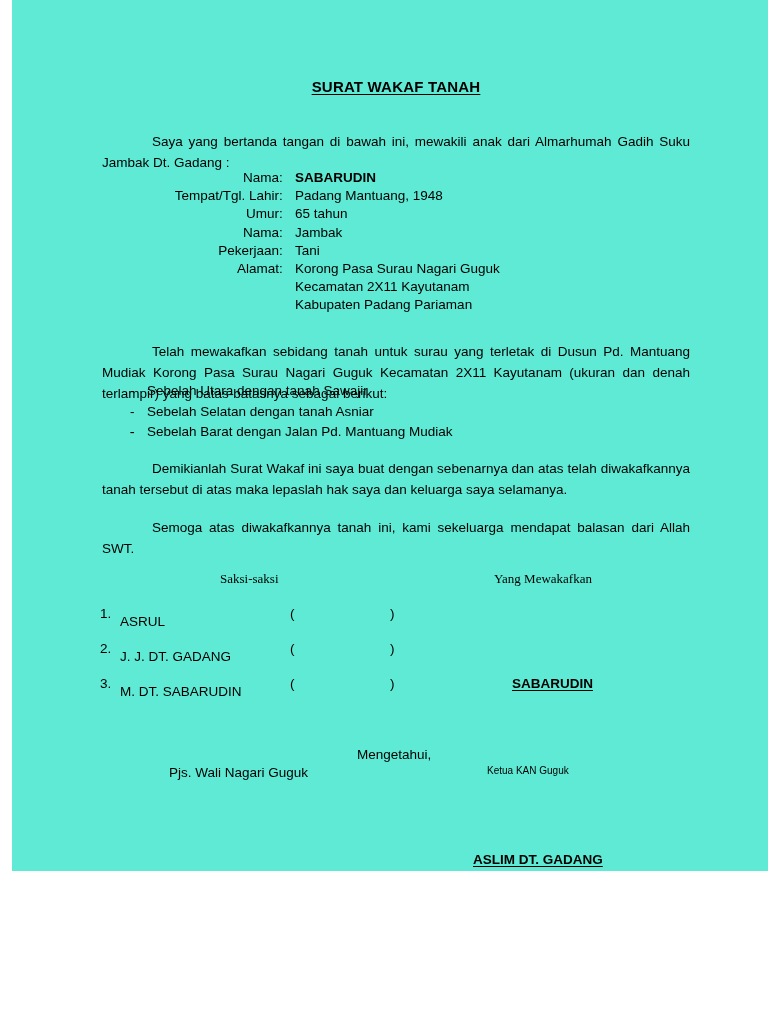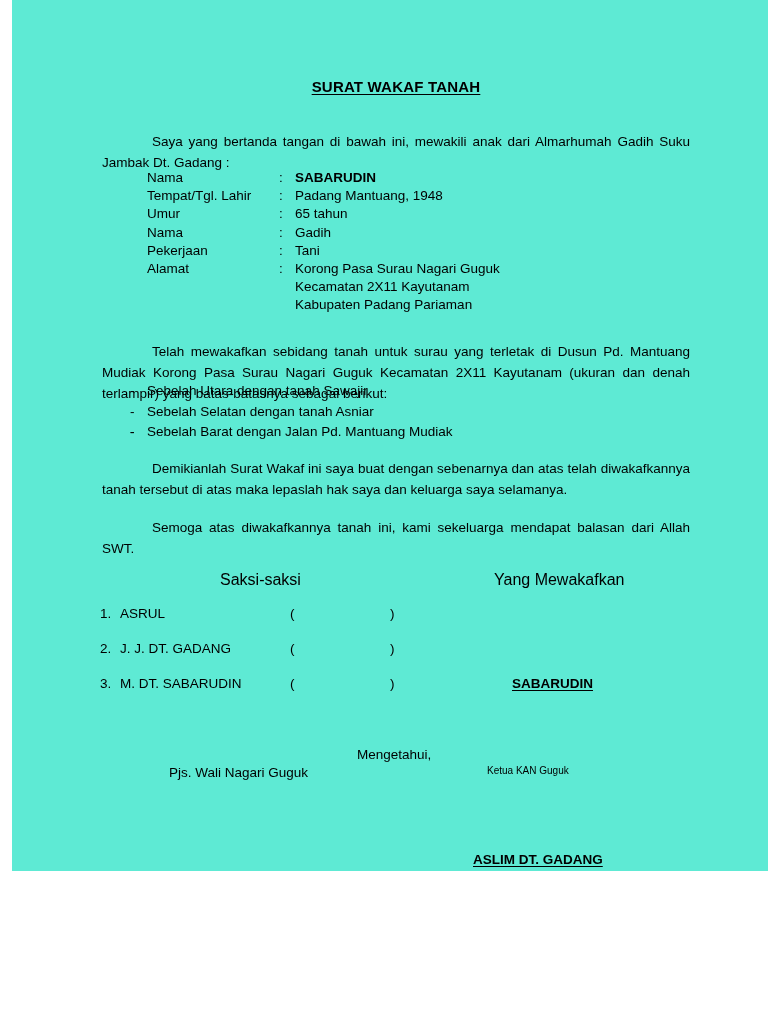--- a/index.html
+++ b/index.html
@@ -62,21 +62,21 @@
     left: 135px;
     font-size: 13.5px;
     line-height: 18.2px;
     border-collapse: collapse;
   }
   .identity td {
     padding: 0;
     vertical-align: top;
     white-space: nowrap;
   }
-  .identity .lbl { width: 132px; }
+  .identity .lbl { width: 132px; text-align: right; }
   .identity .sep { width: 16px; }
   .identity .val.bold { font-weight: bold; }
   .identity .val .extra { display: block; }
 
   
   .body-par {
     position: absolute;
     left: 90px;
     width: 588px;
     font-size: 13.5px;
@@ -108,38 +108,39 @@
   .bounds li .dash {
     position: absolute;
     left: 0;
     top: 0;
   }
 
   
   .sig-head {
     position: absolute;
     top: 571px;
-    font-size: 16px;
+    font-size: 13px;
+    font-family: Liberation Serif, serif;
   }
   #sig-head-witness { left: 208px; }
   #sig-head-signer  { left: 482px; }
 
   .witness-row {
     position: absolute;
     left: 88px;
     width: 590px;
     font-size: 13.5px;
     height: 18px;
   }
   #witness-row-0 { top: 606px; }
   #witness-row-1 { top: 641px; }
   #witness-row-2 { top: 676px; }
 
   .witness-row .num  { position: absolute; left: 0px;   }
-  .witness-row .name { position: absolute; left: 20px;  white-space: nowrap; }
+  .witness-row .name { position: absolute; left: 20px;  white-space: nowrap; margin-top: 8px; }
   .witness-row .pl   { position: absolute; left: 190px; }
   .witness-row .pr   { position: absolute; left: 290px; }
 
   .signer-name {
     position: absolute;
     top: 676px;
     left: 500px;
     font-size: 13.5px;
     font-weight: bold;
     text-decoration: underline;
@@ -200,21 +201,21 @@
           <td class="val"><span>Padang Mantuang, 1948</span></td>
         </tr>
         <tr>
           <td class="lbl">Umur</td>
           <td class="sep">:</td>
           <td class="val"><span>65 tahun</span></td>
         </tr>
         <tr>
           <td class="lbl">Nama</td>
           <td class="sep">:</td>
-          <td class="val"><span>Gadih</span></td>
+          <td class="val"><span>Jambak</span></td>
         </tr>
         <tr>
           <td class="lbl">Pekerjaan</td>
           <td class="sep">:</td>
           <td class="val"><span>Tani</span></td>
         </tr>
         <tr>
           <td class="lbl">Alamat</td>
           <td class="sep">:</td>
           <td class="val"><span>Korong Pasa Surau Nagari Guguk</span><span class="extra">Kecamatan 2X11 Kayutanam</span><span class="extra">Kabupaten Padang Pariaman</span></td>

